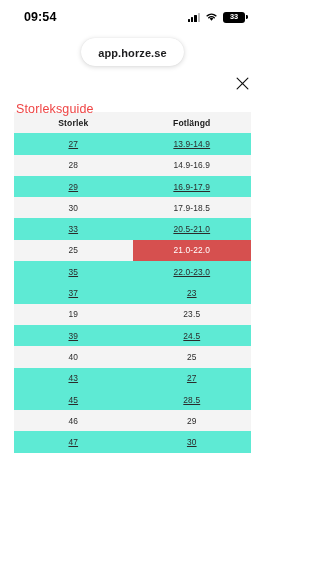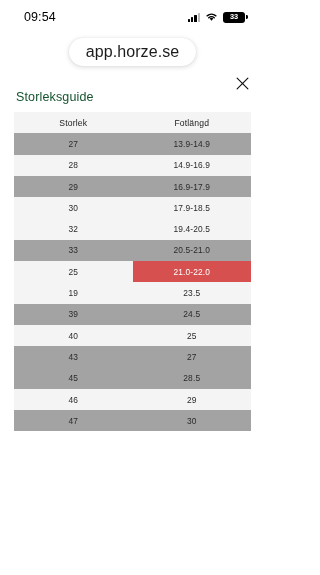--- a/index.html
+++ b/index.html
@@ -26,21 +26,21 @@
     position: relative;
     height: 34px;
     display: flex;
     align-items: center;
     justify-content: space-between;
     padding: 0 20px 0 24px;
   }
 
   .status-time {
     font-size: 12.5px;
-    font-weight: 400;
+    font-weight: 700;
     color: #000000;
     letter-spacing: 0.1px;
   }
 
   .status-icons {
     display: flex;
     align-items: center;
     gap: 5px;
   }
 
@@ -98,23 +98,24 @@
     align-items: center;
     justify-content: center;
   }
   .url-pill {
     background: #ffffff;
     border-radius: 14px;
     padding: 5px 17px;
     box-shadow: 0 1px 5px rgba(0,0,0,0.16), 0 0 1px rgba(0,0,0,0.10);
   }
   .url-text {
-    font-size: 16px;
+    font-size: 11px;
     color: #1c1c1e;
     letter-spacing: 0.1px;
+    font-weight: bold;
   }
 
   
   .sheet-header {
     position: relative;
     height: 42px;
   }
 
   .close-btn {
     position: absolute;
@@ -126,23 +127,23 @@
     align-items: center;
     justify-content: center;
     cursor: pointer;
     background: none;
     border: none;
   }
 
   .page-title {
     position: absolute;
     left: 16px;
-    top: 20px;
+    top: 32px;
     font-size: 12.5px;
-    color: #14532d;
+    color: #ef4444;
     letter-spacing: 0.15px;
   }
 
   
   .table-wrap {
     padding: 0 14px;
   }
 
   table.size-table {
     width: 237px;
@@ -156,31 +157,32 @@
     text-align: center;
     vertical-align: middle;
     padding: 0;
     font-size: 8.4px;
     color: #2b2b2b;
     letter-spacing: 0.15px;
     font-weight: 400;
   }
 
   table.size-table th {
-    font-weight: 400;
+    font-weight: 700;
     font-size: 8.6px;
     color: #1a1a1a;
   }
 
   table.size-table tr.zebra-alt > th,
   table.size-table tr.zebra-alt > td {
     background: #f4f4f4;
   }
   table.size-table tr.zebra-base > td {
-    background: #a3a3a3;
+    background: #5eead4;
+    text-decoration: underline;
   }
 
   td.highlight {
     background: #d6504f !important;
     color: #ffffff !important;
     font-weight: 400;
   }
 </style>
 </head>
 <body>
@@ -244,31 +246,35 @@
             <td>14.9-16.9</td>
           </tr>
           <tr class="zebra-base">
             <td>29</td>
             <td>16.9-17.9</td>
           </tr>
           <tr class="zebra-alt">
             <td>30</td>
             <td>17.9-18.5</td>
           </tr>
-          <tr class="zebra-alt">
-            <td>32</td>
-            <td>19.4-20.5</td>
-          </tr>
           <tr class="zebra-base">
             <td>33</td>
             <td>20.5-21.0</td>
           </tr>
           <tr class="zebra-alt">
             <td>25</td>
             <td class="highlight">21.0-22.0</td>
+          </tr>
+          <tr class="zebra-base">
+            <td>35</td>
+            <td>22.0-23.0</td>
+          </tr>
+          <tr class="zebra-base">
+            <td>37</td>
+            <td>23</td>
           </tr>
           <tr class="zebra-alt">
             <td>19</td>
             <td>23.5</td>
           </tr>
           <tr class="zebra-base">
             <td>39</td>
             <td>24.5</td>
           </tr>
           <tr class="zebra-alt">

